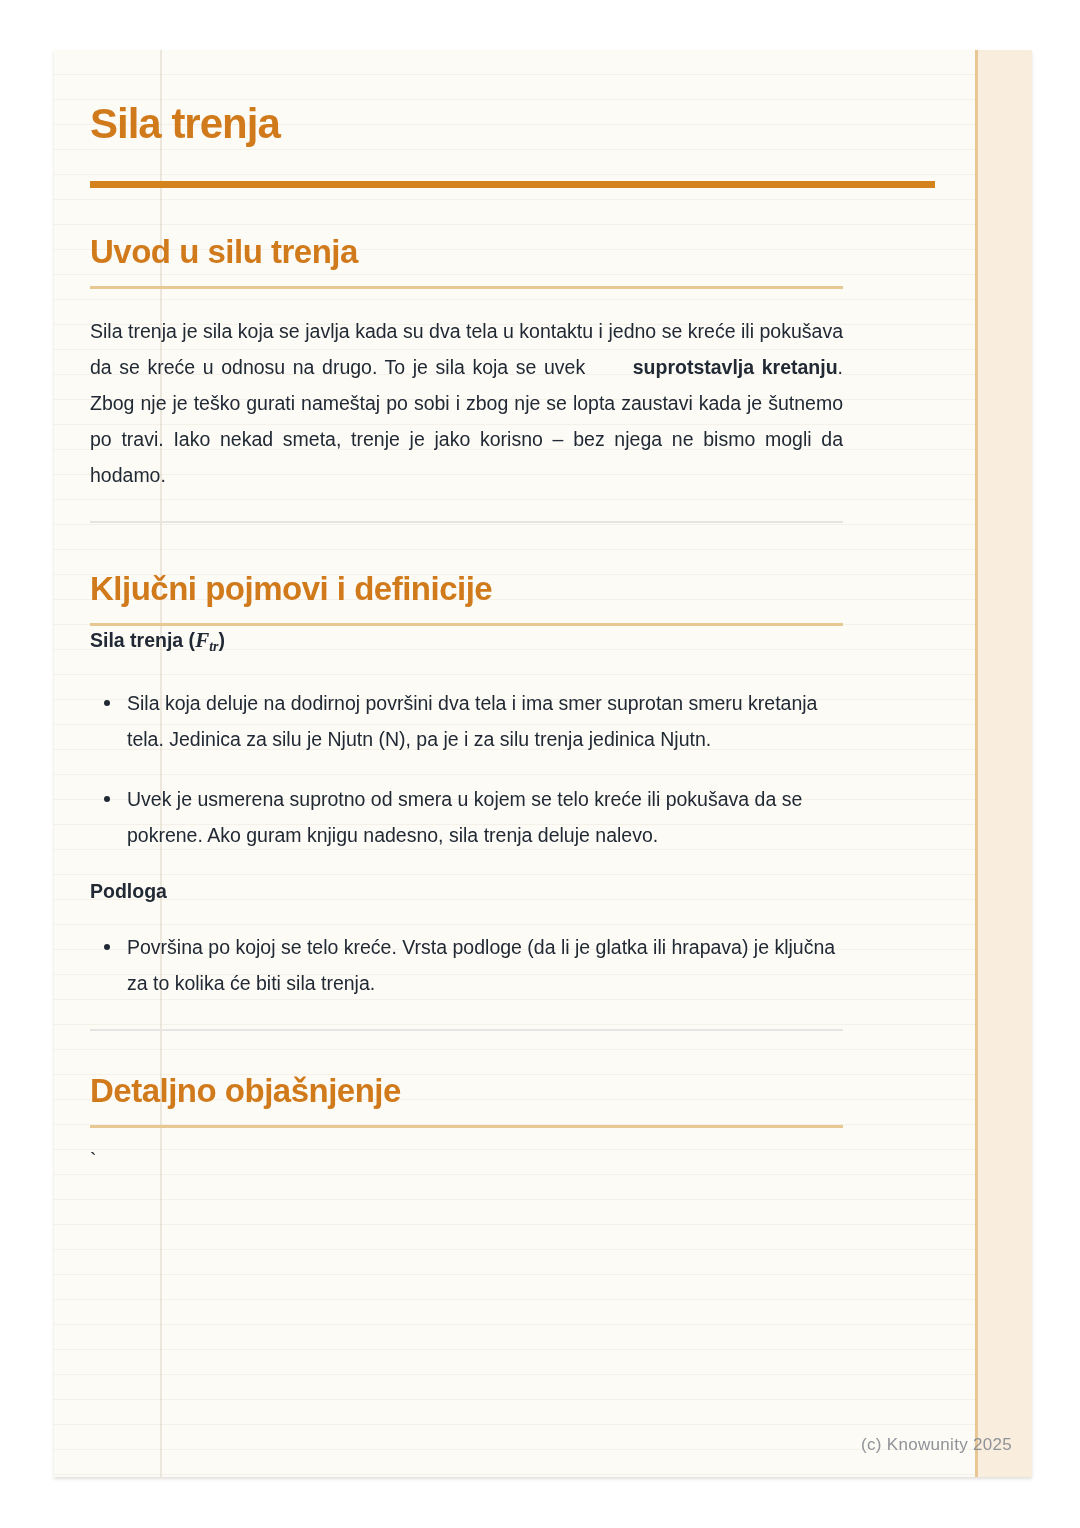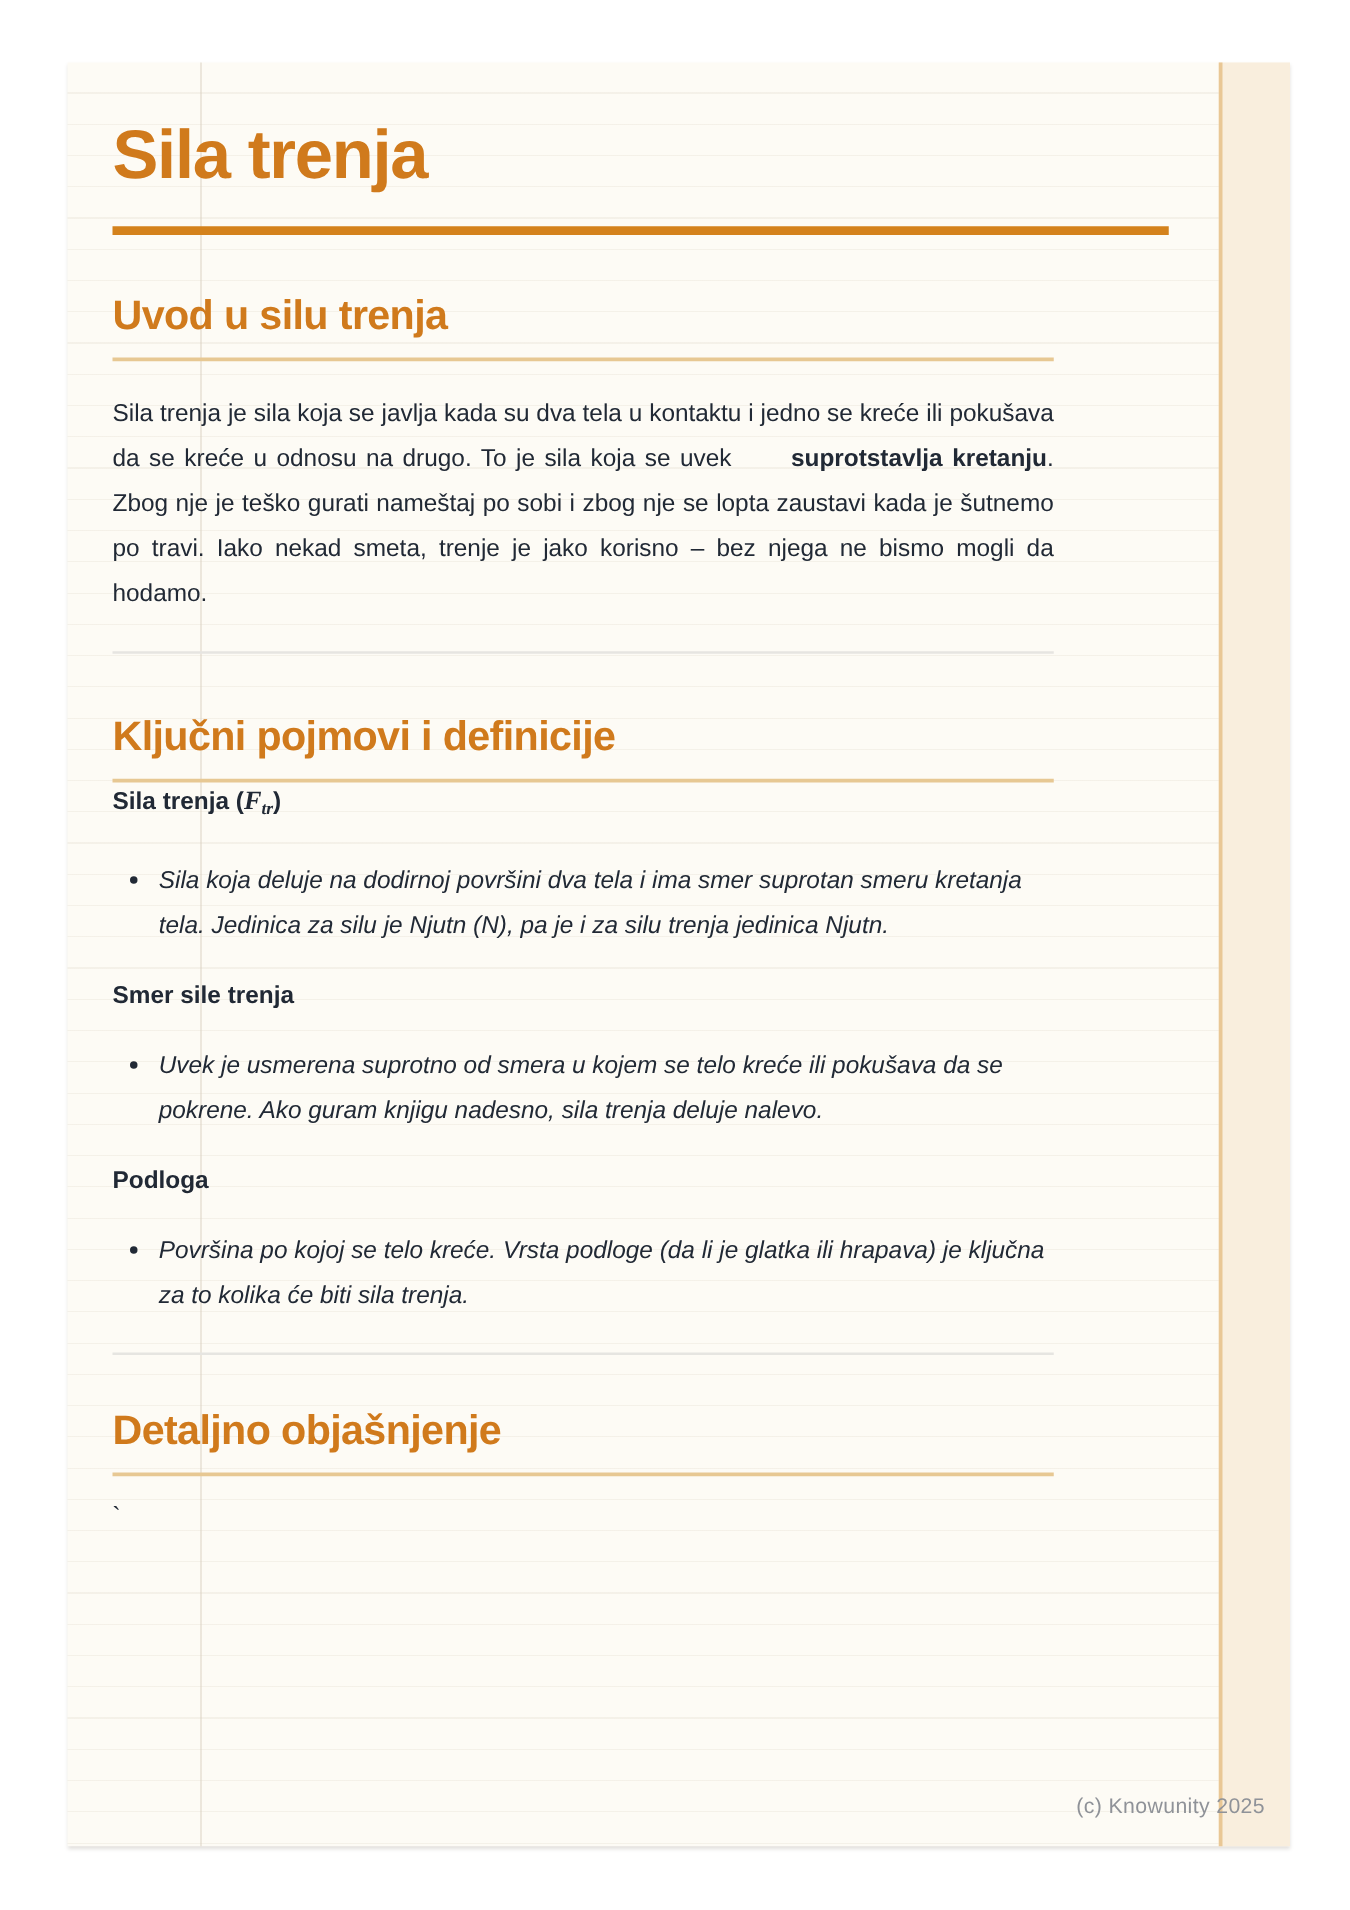--- a/index.html
+++ b/index.html
@@ -27,21 +27,21 @@
     background: #f9eedd;
     border-left: 3px solid #e9c795;
   }
   .content {
     position: relative;
     padding: 42px 0 0 36px;
     width: 789px; 
   }
   .inner { width: 753px; }
   h1.doc-title {
-    font-size: 55px;
+    font-size: 42px;
     line-height: 63px;
     font-weight: 800;
     letter-spacing: -1px;
     color: #d07a1c;
   }
   .title-rule {
     margin-top: 26px;
     width: 845px;
     height: 7px;
     background: #d4821c;
@@ -99,21 +99,20 @@
   ul.term-bullets {
     margin-top: 24px;
     list-style: none;
   }
   ul.term-bullets li {
     position: relative;
     padding-left: 37px;
     font-size: 19.5px;
     line-height: 36px;
     color: #212935;
-    font-style: italic;
   }
   ul.term-bullets li::before {
     content: "";
     position: absolute;
     left: 14px; top: 15px;
     width: 6px; height: 6px;
     border-radius: 50%;
     background: #212935;
   }
   .stray {
@@ -151,21 +150,20 @@
       <div class="divider"></div>
 
       <h2 class="section-heading mt-h2b">Ključni pojmovi i definicije</h2>
       <div class="heading-rule"></div>
 
       <div class="term-label"><span>Sila trenja (</span><span class="math-f">F</span><span class="math-sub">tr</span><span>)</span></div>
       <ul class="term-bullets">
         <li>Sila koja deluje na dodirnoj površini dva tela i ima smer suprotan smeru kretanja tela. Jedinica za silu je Njutn (N), pa je i za silu trenja jedinica Njutn.</li>
       </ul>
 
-      <div class="term-label mt-term">Smer sile trenja</div>
       <ul class="term-bullets">
         <li>Uvek je usmerena suprotno od smera u kojem se telo kreće ili pokušava da se pokrene. Ako guram knjigu nadesno, sila trenja deluje nalevo.</li>
       </ul>
 
       <div class="term-label mt-term">Podloga</div>
       <ul class="term-bullets">
         <li>Površina po kojoj se telo kreće. Vrsta podloge (da li je glatka ili hrapava) je ključna za to kolika će biti sila trenja.</li>
       </ul>
 
       <div class="divider"></div>

